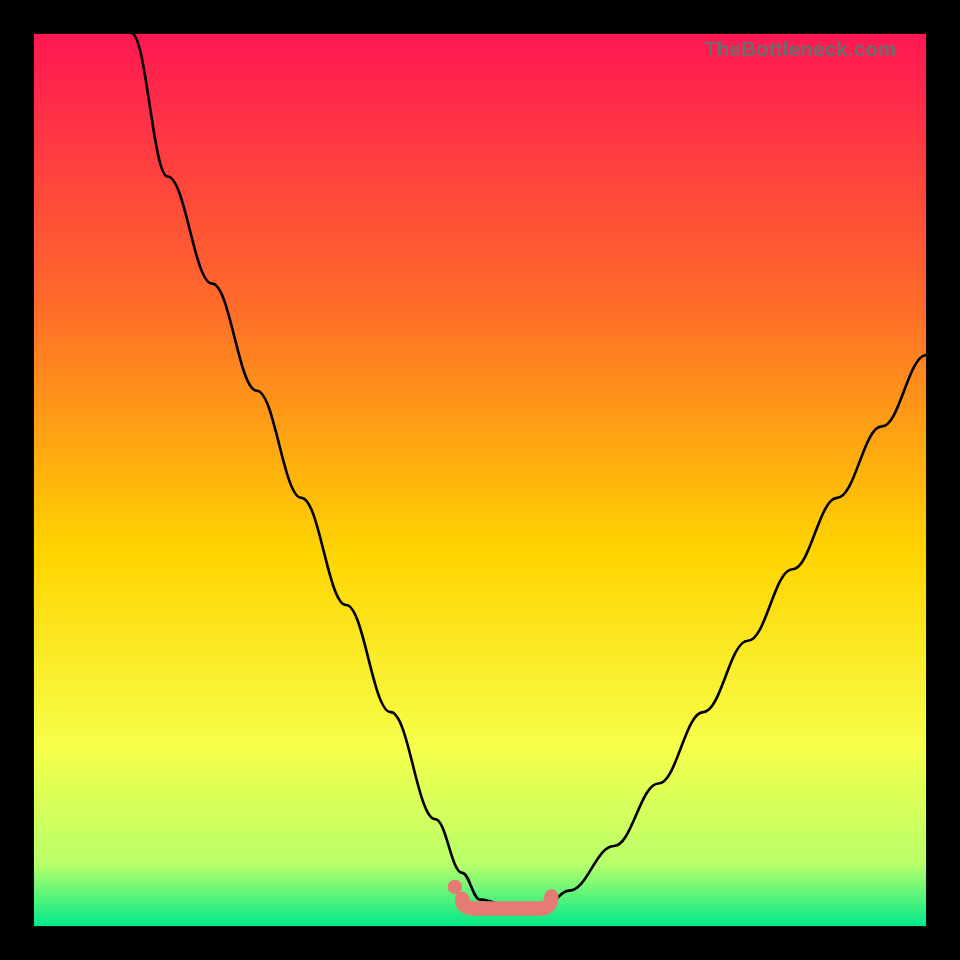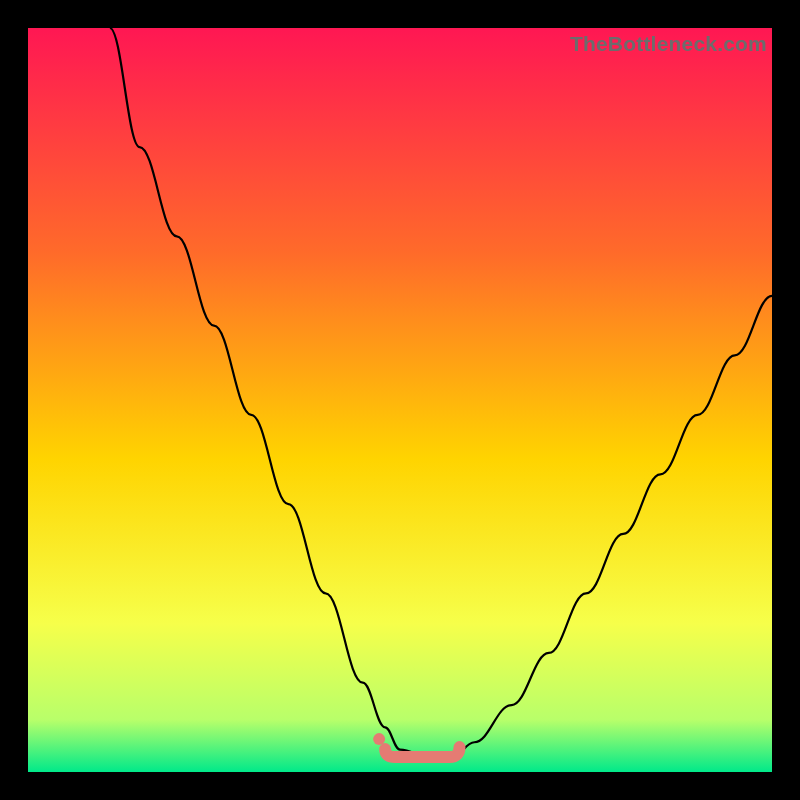--- a/index.html
+++ b/index.html
@@ -29,23 +29,23 @@
   .gradient {
     position: absolute;
     left: 0;
     top: 0;
     width: 100%;
     height: 100%;
   }
   .watermark {
     position: absolute;
     top: 4px;
-    right: 5px;
+    right: 25px;
     font-family: Arial, Helvetica, sans-serif;
-    font-size: 21px;
+    font-size: 17px;
     font-weight: 600;
     color: #6c6c6c;
     letter-spacing: 0.2px;
   }
   svg.curve {
     position: absolute;
     left: 0;
     top: 0;
     width: 744px;
     height: 744px;

